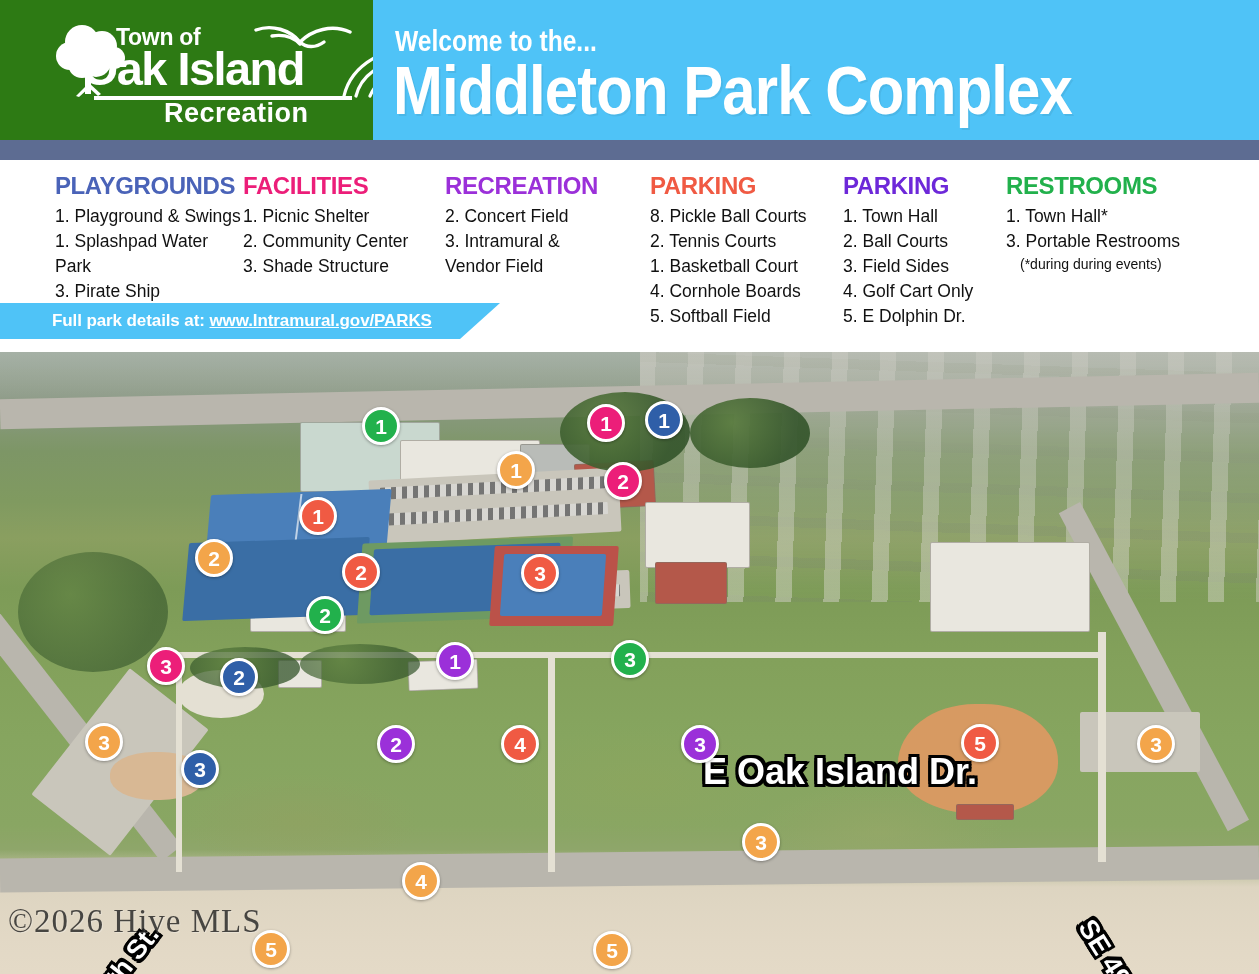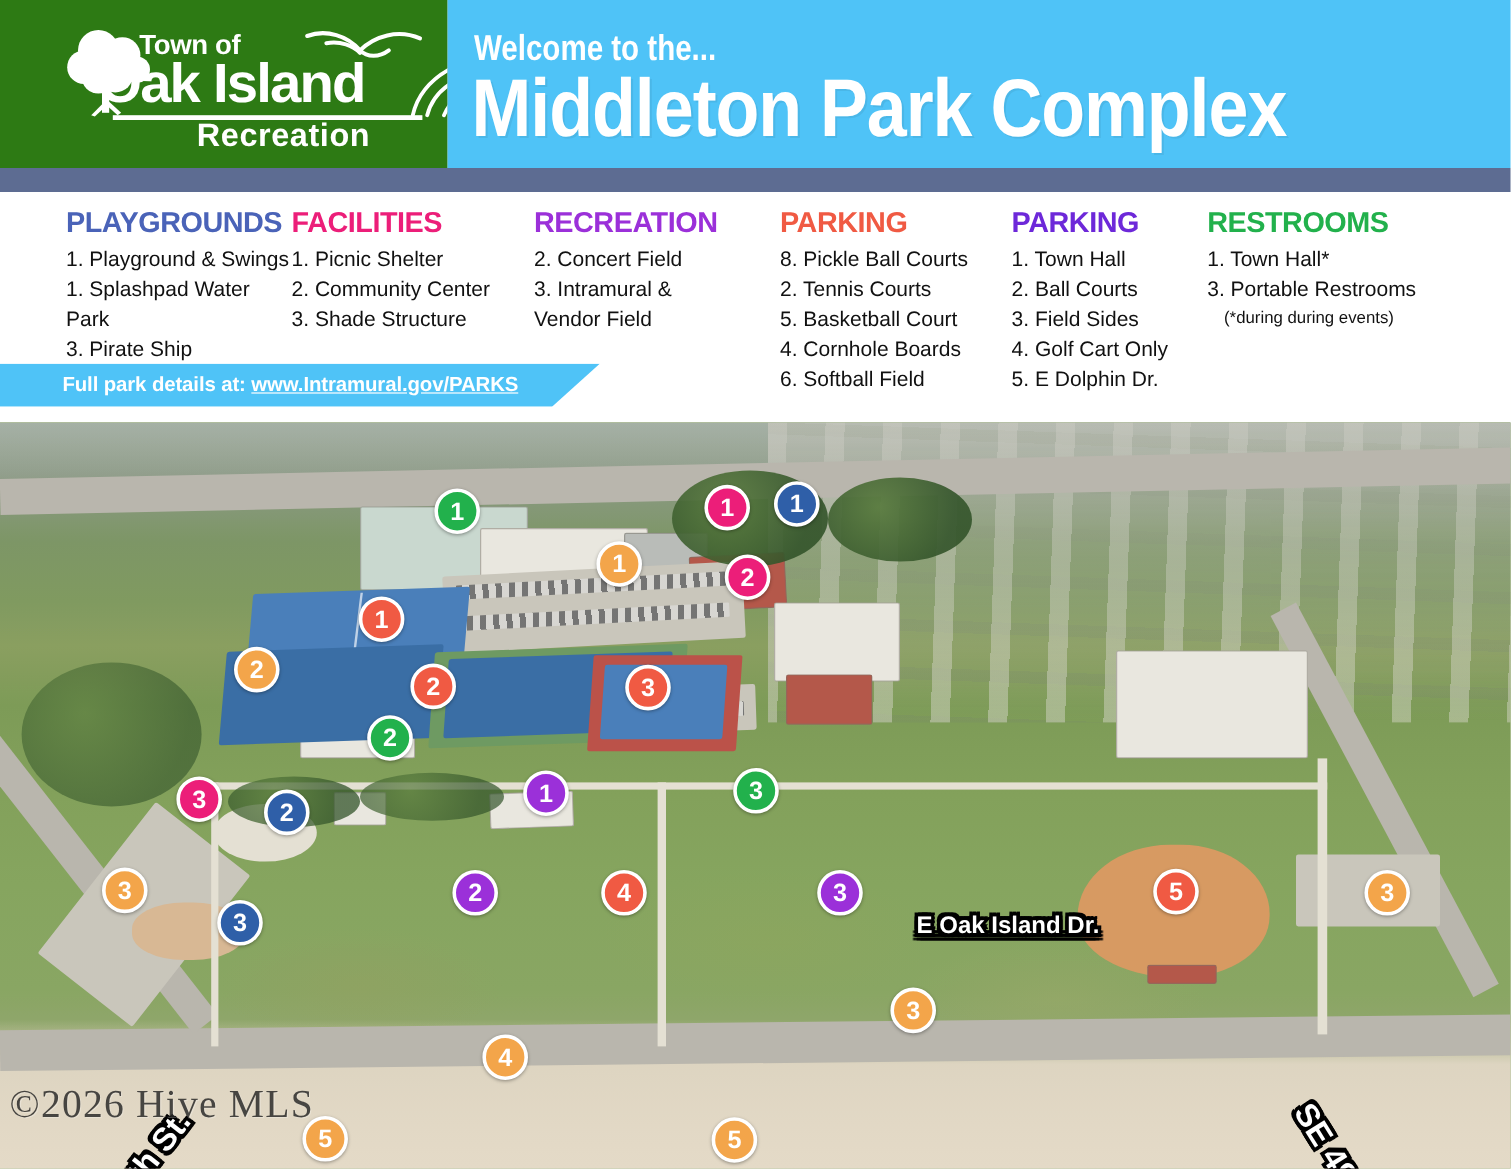--- a/index.html
+++ b/index.html
@@ -364,23 +364,23 @@
         <div class="legend-title" style="color: rgb(155, 48, 217);">RECREATION</div>
         <div class="legend-item">2. Concert Field</div>
         <div class="legend-item">3. Intramural &amp;
      Vendor Field</div>
       </div>
 
       <div class="legend-col">
         <div class="legend-title" style="color: rgb(240, 90, 67);">PARKING</div>
         <div class="legend-item">8. Pickle Ball Courts</div>
         <div class="legend-item">2. Tennis Courts</div>
-        <div class="legend-item">5. Basketball Court</div>
+        <div class="legend-item">1. Basketball Court</div>
         <div class="legend-item">4. Cornhole Boards</div>
-        <div class="legend-item">6. Softball Field</div>
+        <div class="legend-item">5. Softball Field</div>
       </div>
 
       <div class="legend-col">
         <div class="legend-title" style="color: #6d28d9;">PARKING</div>
         <div class="legend-item">1. Town Hall</div>
         <div class="legend-item">2. Ball Courts</div>
         <div class="legend-item">3. Field Sides</div>
         <div class="legend-item">4. Golf Cart Only</div>
         <div class="legend-item">5. E Dolphin Dr.</div>
       </div>
@@ -446,21 +446,21 @@
 
     <div class="infield" style="left:898px;top:352px;width:160px;height:110px;"></div>
     <div class="roof red" style="left:956px;top:452px;width:58px;height:16px;"></div>
 
     <div class="treeclump" style="left:560px;top:40px;width:130px;height:80px;"></div>
     <div class="treeclump" style="left:690px;top:46px;width:120px;height:70px;"></div>
     <div class="treeclump" style="left:18px;top:200px;width:150px;height:120px;opacity:.6;"></div>
     <div class="treeclump" style="left:190px;top:295px;width:110px;height:42px;opacity:.75;"></div>
     <div class="treeclump" style="left:300px;top:292px;width:120px;height:40px;opacity:.7;"></div>
 
-    <div class="street" style="left:840px;top:420px;font-size:20px;transform:translate(-50%,-50%) rotate(0deg);text-decoration:underline;">
+    <div class="street" style="left:840px;top:420px;font-size:36px;transform:translate(-50%,-50%) rotate(0deg);">
       <span>E Oak Island Dr.</span>
     </div>
     <div class="street" style="left:110px;top:633px;font-size:27px;transform:translate(-50%,-50%) rotate(-52deg);">
       <span>SE 46th St.</span>
     </div>
     <div class="street" style="left:1122px;top:630px;font-size:27px;transform:translate(-50%,-50%) rotate(58deg);">
       <span>SE 49th St.</span>
     </div>
 
     <div id="markers">

